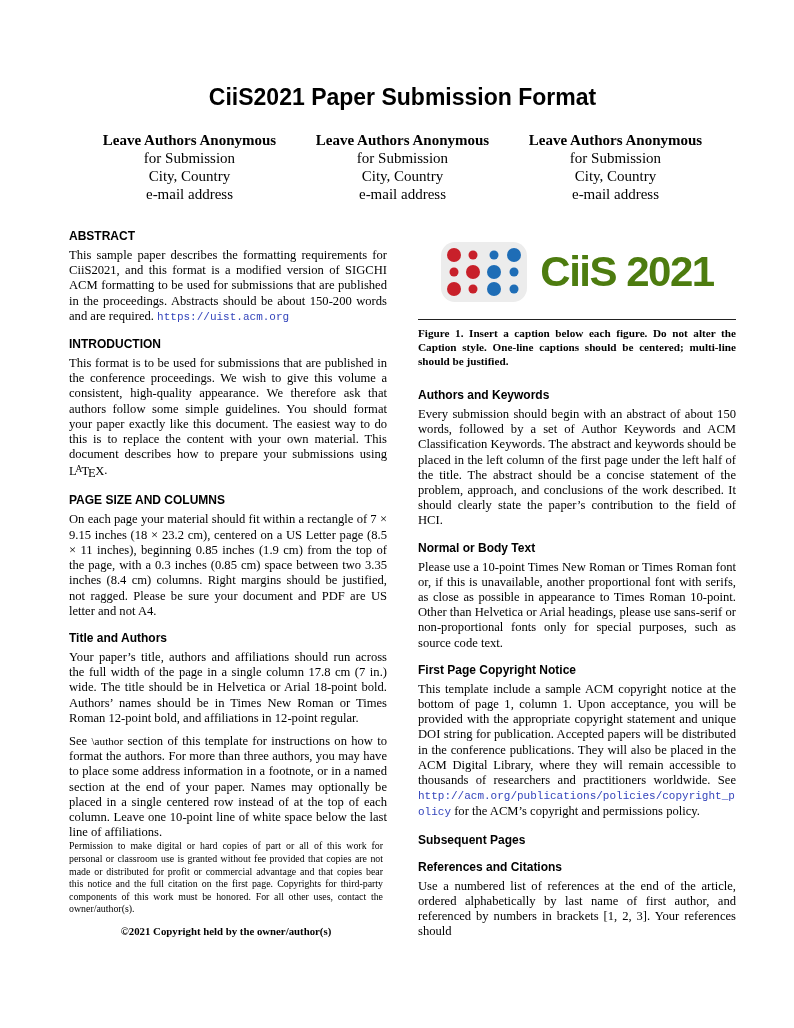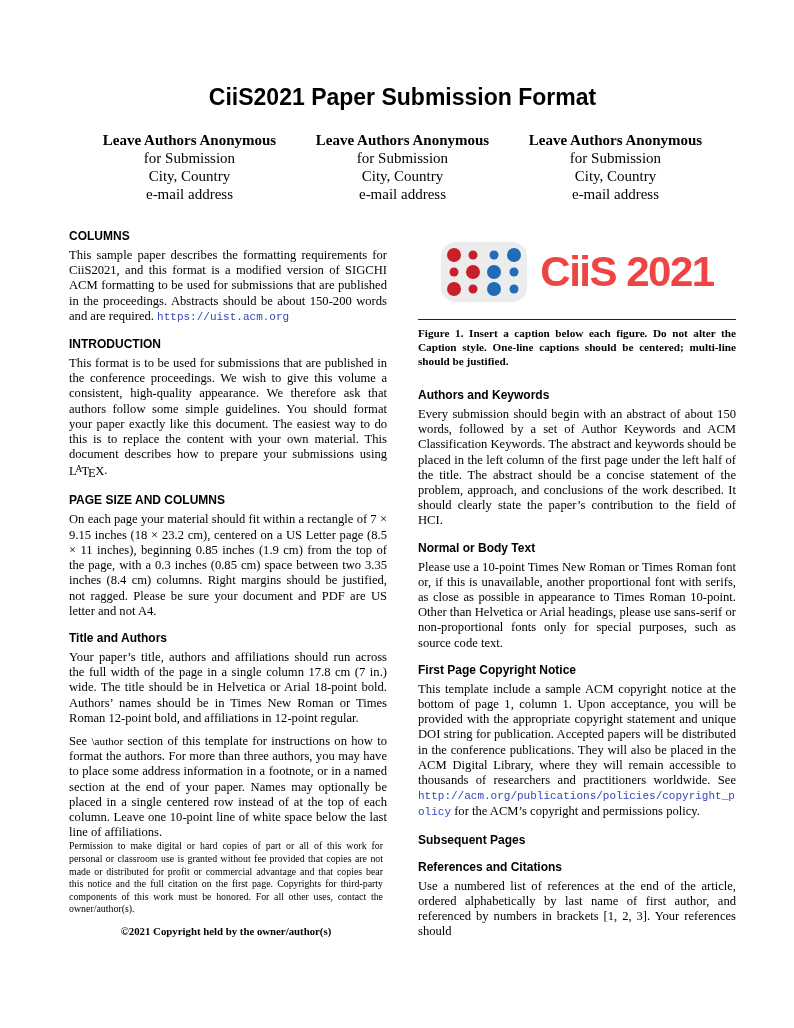--- a/index.html
+++ b/index.html
@@ -69,21 +69,21 @@
       <div class="author-line">for Submission</div>
       <div class="author-line">City, Country</div>
       <div class="author-line">e-mail address</div>
     </div>
   </div>
 
   <div class="columns">
 
     <div class="col">
 
-      <h2 class="sec">COLUMNS</h2>
+      <h2 class="sec">ABSTRACT</h2>
       <p class="body"><span>This sample paper describes the formatting requirements for CiiS2021, and this format is a modified version of SIGCHI ACM formatting to be used for submissions that are published in the proceedings. Abstracts should be about 150-200 words and are required. </span><a class="url">https://uist.acm.org</a></p>
 
       <h2 class="sec">INTRODUCTION</h2>
       <p class="body"><span>This format is to be used for submissions that are published in the conference proceedings. We wish to give this volume a consistent, high-quality appearance. We therefore ask that authors follow some simple guidelines. You should format your paper exactly like this document. The easiest way to do this is to replace the content with your own material. This document describes how to prepare your submissions using </span><span class="latex"><span>L</span><span class="latex-a">A</span><span>T</span><span class="latex-e">E</span><span>X</span></span><span>.</span></p>
 
       <h2 class="sec">PAGE SIZE AND COLUMNS</h2>
       <p class="body">On each page your material should fit within a rectangle of 7 × 9.15 inches (18 × 23.2 cm), centered on a US Letter page (8.5 × 11 inches), beginning 0.85 inches (1.9 cm) from the top of the page, with a 0.3 inches (0.85 cm) space between two 3.35 inches (8.4 cm) columns. Right margins should be justified, not ragged. Please be sure your document and PDF are US letter and not A4.</p>
 
       <h3 class="subsec">Title and Authors</h3>
       <p class="body">Your paper’s title, authors and affiliations should run across the full width of the page in a single column 17.8 cm (7 in.) wide. The title should be in Helvetica or Arial 18-point bold. Authors’ names should be in Times New Roman or Times Roman 12-point bold, and affiliations in 12-point regular.</p>
@@ -108,21 +108,21 @@
               <circle cx="74" cy="14" r="7" fill="#1e6db6"></circle>
               <circle cx="14" cy="31" r="4.5" fill="#c8202a"></circle>
               <circle cx="33" cy="31" r="7" fill="#c8202a"></circle>
               <circle cx="54" cy="31" r="7" fill="#1e6db6"></circle>
               <circle cx="74" cy="31" r="4.5" fill="#1e6db6"></circle>
               <circle cx="14" cy="48" r="7" fill="#c8202a"></circle>
               <circle cx="33" cy="48" r="4.5" fill="#c8202a"></circle>
               <circle cx="54" cy="48" r="7" fill="#1e6db6"></circle>
               <circle cx="74" cy="48" r="4.5" fill="#1e6db6"></circle>
             </svg>
-          <div class="logo-text" style="color: #ef4444;"><span>CiiS</span>&nbsp;<span>2021</span></div>
+          <div class="logo-text" style="color: #4d7c0f;"><span>CiiS</span>&nbsp;<span>2021</span></div>
         </div>
         <div class="fig-divider"></div>
         <figcaption>Figure 1. Insert a caption below each figure. Do not alter the Caption style. One-line captions should be centered; multi-line should be justified.</figcaption>
       </figure>
 
       <h3 class="subsec">Authors and Keywords</h3>
       <p class="body">Every submission should begin with an abstract of about 150 words, followed by a set of Author Keywords and ACM Classification Keywords. The abstract and keywords should be placed in the left column of the first page under the left half of the title. The abstract should be a concise statement of the problem, approach, and conclusions of the work described. It should clearly state the paper’s contribution to the field of HCI.</p>
 
       <h3 class="subsec">Normal or Body Text</h3>
       <p class="body">Please use a 10-point Times New Roman or Times Roman font or, if this is unavailable, another proportional font with serifs, as close as possible in appearance to Times Roman 10-point. Other than Helvetica or Arial headings, please use sans-serif or non-proportional fonts only for special purposes, such as source code text.</p>

